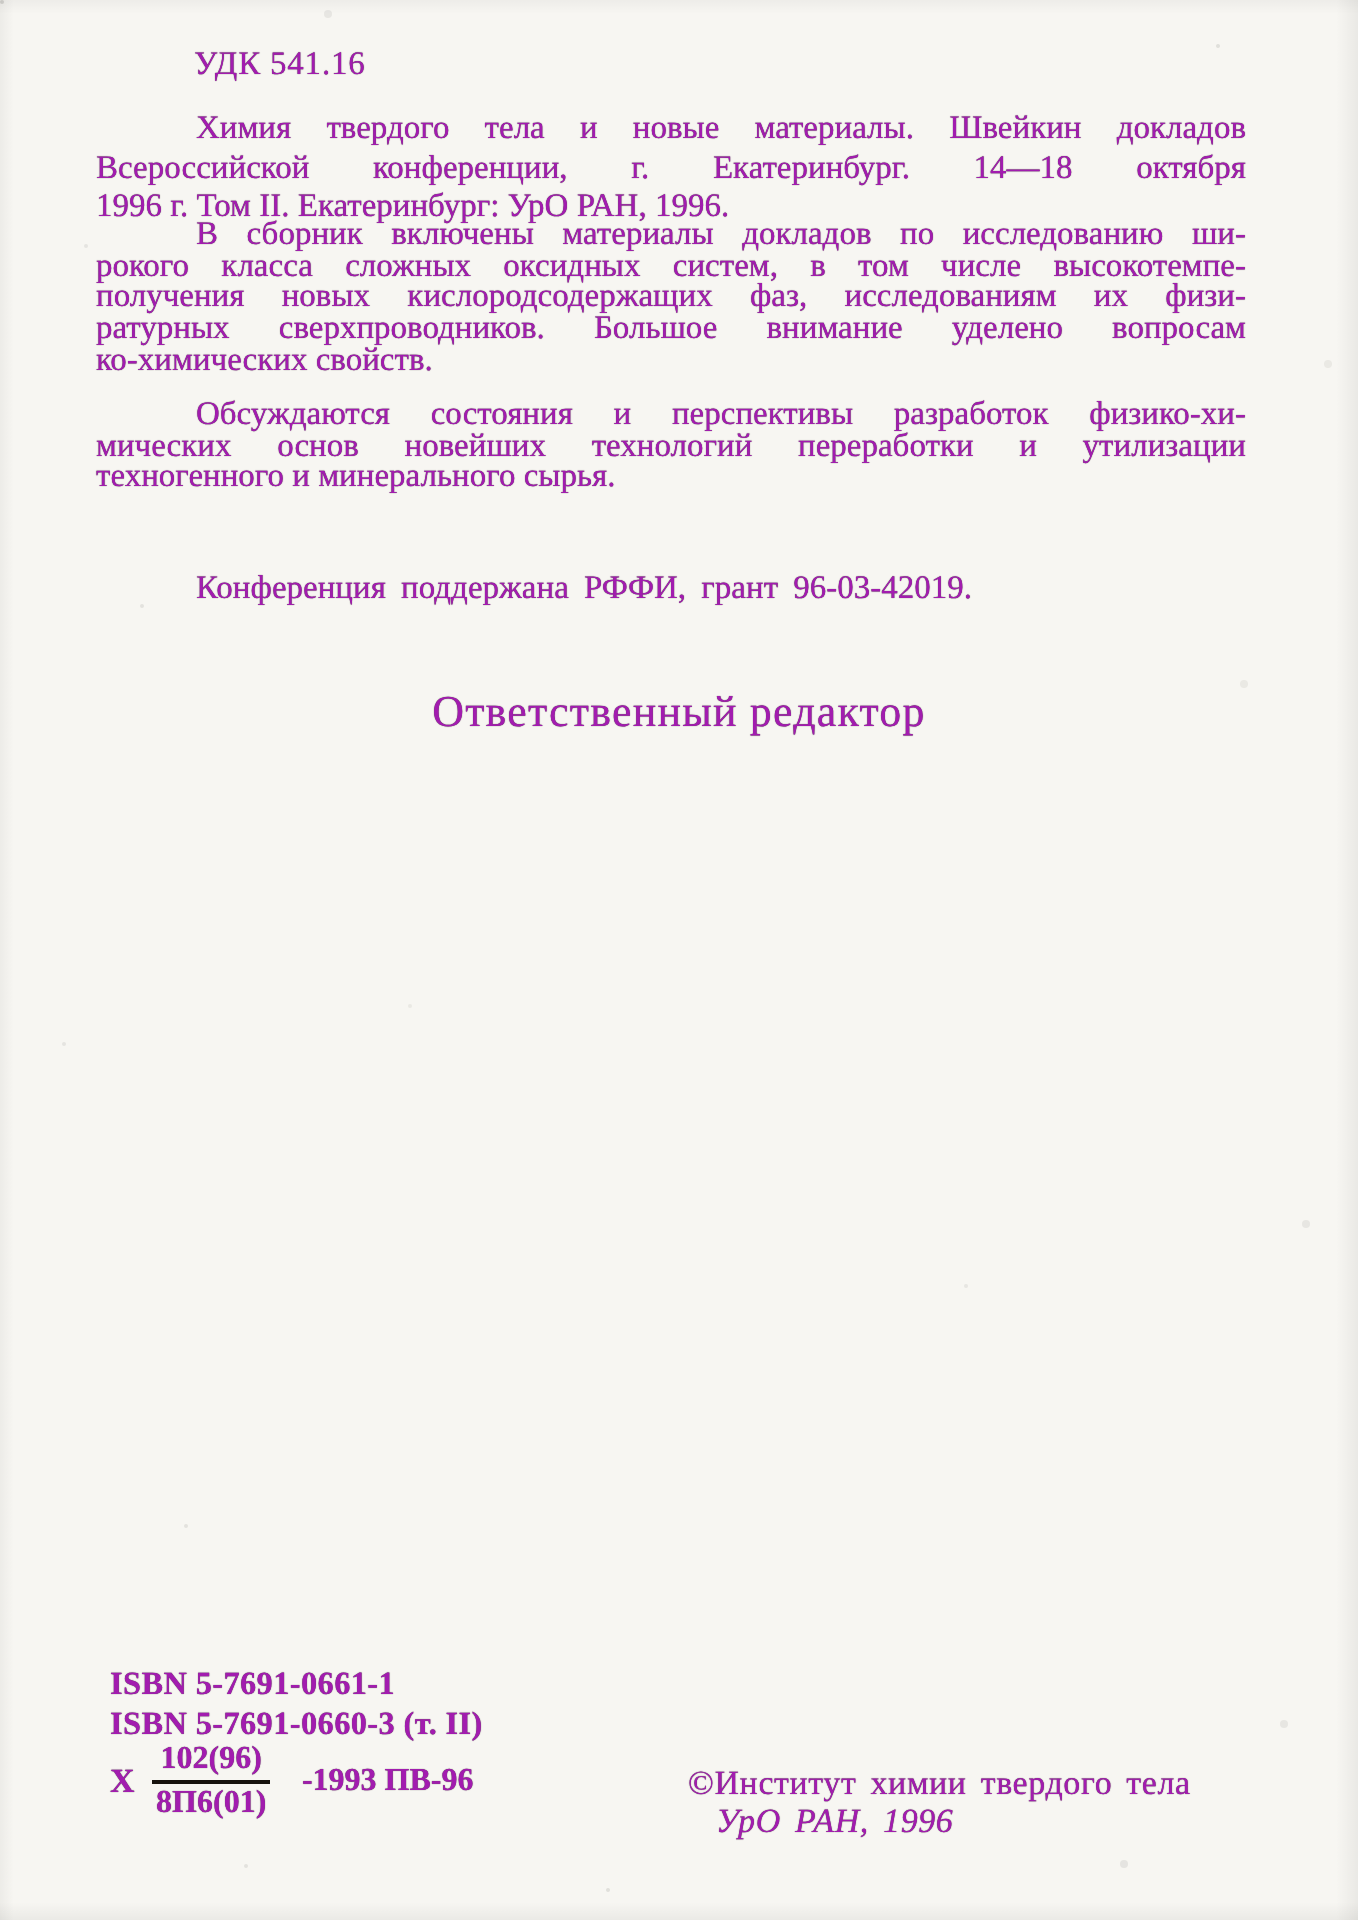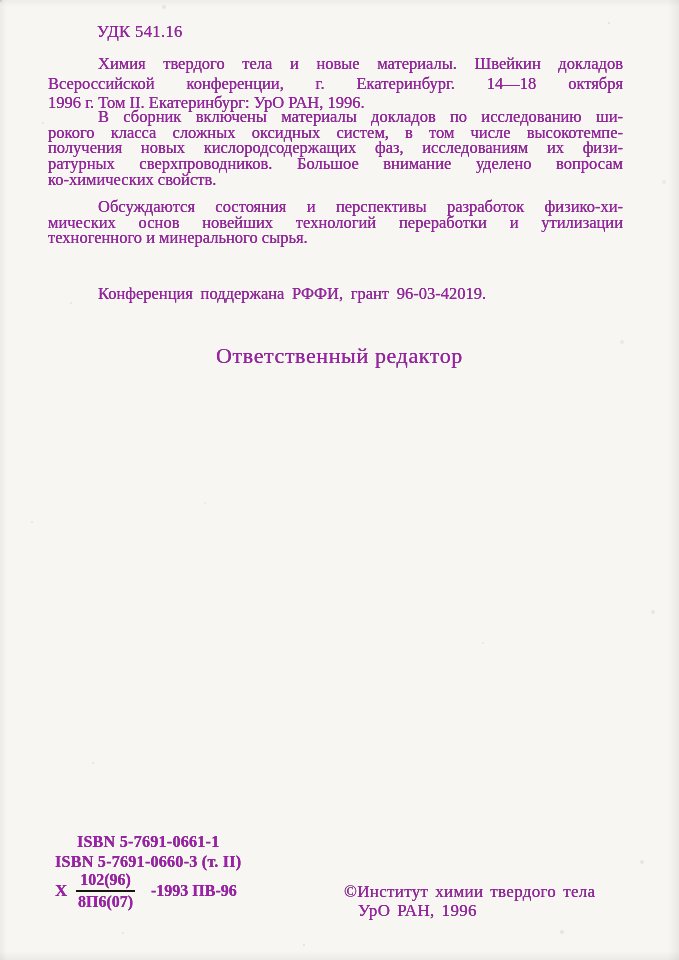--- a/index.html
+++ b/index.html
@@ -69,40 +69,40 @@
   .editor{
     position:absolute;left:0;top:347px;width:679px;
     text-align:center;font-size:22px;line-height:18.2px;
   }
   .editor .role{letter-spacing:.6px;}
   .editor .rank{letter-spacing:3px;margin-right:9px;}
   .editor .name{font-weight:700;letter-spacing:.5px;}
 
   .isbn{
     position:absolute;left:55px;top:832px;
-    font-size:16.2px;font-weight:700;line-height:20.4px;letter-spacing:.2px;text-align:center;
+    font-size:16.2px;font-weight:700;line-height:20.4px;letter-spacing:.2px;
   }
 
   .catalog{
     position:absolute;left:55px;top:871px;
     display:flex;align-items:center;
     font-size:16px;font-weight:700;
   }
   .catalog .prefix{font-size:17px;margin-right:9px;}
   .catalog .frac{display:inline-block;text-align:center;line-height:1.15;}
   .catalog .num{display:block;padding:0 4px 1px;border-bottom:2px solid #17130e;}
   .catalog .den{display:block;padding-top:1px;}
   .catalog .suffix{margin-left:16px;}
 
   .copyright{
     position:absolute;left:344px;top:883px;
     font-size:17px;line-height:18.6px;
     word-spacing:2.5px;letter-spacing:.3px;
   }
-  .copyright .c2{padding-left:14px;}
+  .copyright .c2{padding-left:14px;font-style:italic;}
 </style>
 </head>
 <body>
 
 <div class="page">
   <div class="edge-noise"></div>
   <div class="speckles"></div>
 
   <div class="udc">УДК 541.16</div>
 
@@ -134,21 +134,21 @@
 
   <div class="isbn">
     <div>ISBN 5-7691-0661-1</div>
     <div>ISBN 5-7691-0660-3 (т. II)</div>
   </div>
 
   <div class="catalog">
     <span class="prefix">Х</span>
     <span class="frac">
       <span class="num">102(96)</span>
-      <span class="den">8П6(07)</span>
+      <span class="den">8П6(01)</span>
     </span>
     <span class="suffix">-1993 ПВ-96</span>
   </div>
 
   <div class="copyright">
     <div class="c1">©Институт химии твердого тела</div>
     <div class="c2">УрО РАН, 1996</div>
   </div>
 </div>
 

